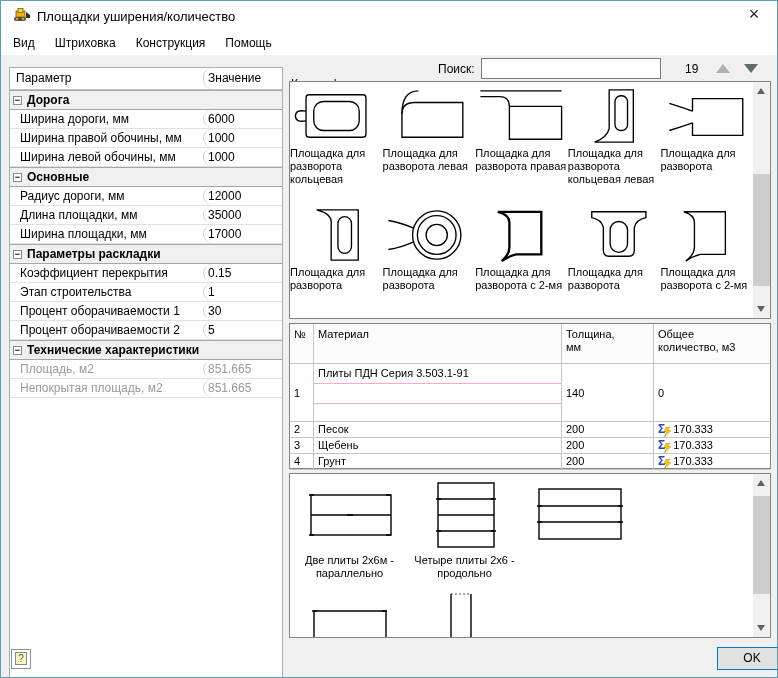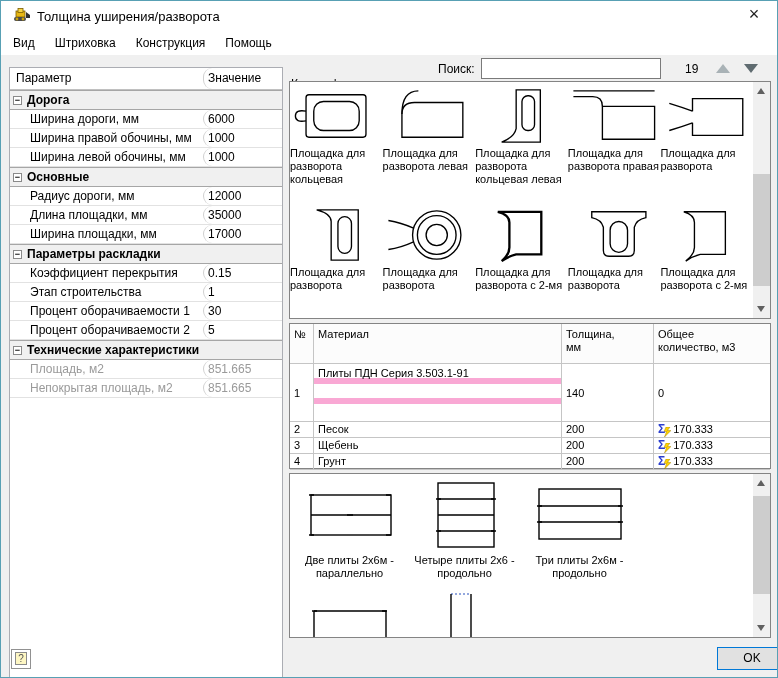--- a/index.html
+++ b/index.html
@@ -17,21 +17,21 @@
   .menubar { position:absolute; left:0; top:30px; width:100%; height:24px; background:#fff; display:flex; align-items:center; padding-left:2px; }
   .menu-item { padding:3px 10px; font-size:12px; }
 
   
   .content { position:absolute; left:0; top:54px; width:776px; height:622px; background:#f0f0f0; }
 
   
   .ptable { position:absolute; left:8px; top:12px; width:274px; height:642px; background:#fff; border:1px solid #abadb3; overflow:hidden; }
   .prow { display:grid; grid-template-columns:193px 1fr; height:19px; line-height:18px; border-bottom:1px solid #e2e2e2; }
   .phead { height:22px; line-height:21px; border-bottom:1px solid #c0c0c0; }
-  .pcell-l { padding-left:20px; overflow:hidden; white-space:nowrap; }
+  .pcell-l { padding-left:10px; overflow:hidden; white-space:nowrap; }
   .phead .pcell-l { padding-left:6px; }
   .pcell-v { padding-left:4px; border-left:1px solid #d0d0d0; overflow:hidden; white-space:nowrap;border-radius:9px; }
   .psection { display:flex; align-items:center; height:20px; background:#f0f0f0; border-top:1px solid #a6a6a6; border-bottom:1px solid #a6a6a6; font-weight:bold; }
   .minusbox { width:9px; height:9px; border:1px solid #8a8a8a; background:#fff; margin:0 5px 0 3px; font-size:9px; line-height:7px; text-align:center; flex:0 0 auto; }
   .gray .pcell-l, .gray .pcell-v { color:#9a9a9a; }
 
   
   .clabel { position:absolute; left:290px; top:22px; }
   .searchlabel { position:absolute; left:437px; top:7px; }
   .searchbox { position:absolute; left:480px; top:3px; width:180px; height:21px; border:1px solid #7a7a7a; background:#fff; font-family:"Liberation Sans",sans-serif; font-size:12px; padding:0 4px; }
@@ -68,21 +68,21 @@
   .mtable { position:absolute; left:288px; top:268px; width:482px; height:146px; background:#fff; border:1px solid #848484; font-size:11px; }
   .mrow { display:grid; grid-template-columns:24px 248px 92px 116px; }
   .mcell { border-right:1px solid #c5c5c5; border-bottom:1px solid #c5c5c5; padding:2px 4px; overflow:hidden; }
   .mrow .mcell:last-child { border-right:none; }
   .mhead .mcell { background:#fcfcfc; white-space:pre-line; line-height:13px; padding-top:4px; }
   .mhead { height:40px; }
   .mhead .mcell { height:40px; }
   .r1 { height:58px; }
   .r1 .mcell { height:58px; display:flex; align-items:center; }
   .r1 .sub { display:block; padding:0; }
-  .subline { height:20px; line-height:19px; padding:0 4px; border-bottom:6px solid #f9a8d4; }
+  .subline { height:20px; line-height:19px; padding:0 4px; border-bottom:1px solid #f9a8d4; }
   .subline:last-child { border-bottom:none; height:17px; }
   .rx { height:16px; }
   .rx .mcell { height:16px; padding:1px 4px; line-height:13px; }
   .sumcell { display:flex; align-items:center; gap:2px; }
   .sigma { color:#2b3fd0; font-weight:bold; font-size:12px; position:relative; line-height:11px; }
   .bolt { margin-left:-3px; margin-top:4px; }
 
   
   .partial { position:absolute; }
 
@@ -98,21 +98,21 @@
 
   <div class="titlebar">
     <svg class="title-icon" viewBox="0 0 20 16">
       <rect x="5" y="3" width="9" height="6" fill="#e8b713" stroke="#7a5c00" stroke-width="0.8"></rect>
       <rect x="7" y="0.5" width="5" height="4" fill="#f6d545" stroke="#7a5c00" stroke-width="0.8"></rect>
       <rect x="3" y="9" width="12" height="4" rx="2" fill="#4a4a4a"></rect>
       <path d="M15,4 L19,7 L19,10 L15,10 Z" fill="#303030"></path>
       <circle cx="6" cy="11" r="1.4" fill="#caa20a"></circle>
         <circle cx="12" cy="11" r="1.4" fill="#caa20a"></circle>
     </svg>
-    <span class="title-text">Толщина уширения/разворота</span>
+    <span class="title-text">Площадки уширения/количество</span>
     <div class="close-btn">×</div>
   </div>
 
   <div class="menubar">
     <span class="menu-item">Вид</span>
     <span class="menu-item">Штриховка</span>
     <span class="menu-item">Конструкция</span>
     <span class="menu-item">Помощь</span>
   </div>
 
@@ -215,33 +215,33 @@
         <div class="shape-item">
           <svg width="88" height="58" viewBox="0 0 90 60" class="thumb">
             <path d="M30,16 H80 V52 H17 V28 Q17,16 30,16 Z"></path>
             <path d="M17,28 Q17,4 34,4"></path>
           </svg>
           <div class="shape-label">Площадка для разворота левая</div>
         </div>
 
         <div class="shape-item">
           <svg width="88" height="58" viewBox="0 0 90 60" class="thumb">
-            <path d="M40,3 H65 V57 H25 Q38,52 40,43 Z"></path>
-            <rect x="46" y="9" width="13" height="36" rx="6"></rect>
-          </svg>
-          <div class="shape-label">Площадка для разворота кольцевая левая</div>
-        </div>
-
-        <div class="shape-item">
-          <svg width="88" height="58" viewBox="0 0 90 60" class="thumb">
             <path d="M3,4 H87"></path>
             <path d="M3,10 H23 Q33,10 33,20"></path>
             <path d="M33,20 V54 H87 V20 Z"></path>
           </svg>
           <div class="shape-label">Площадка для разворота правая</div>
+        </div>
+
+        <div class="shape-item">
+          <svg width="88" height="58" viewBox="0 0 90 60" class="thumb">
+            <path d="M40,3 H65 V57 H25 Q38,52 40,43 Z"></path>
+            <rect x="46" y="9" width="13" height="36" rx="6"></rect>
+          </svg>
+          <div class="shape-label">Площадка для разворота кольцевая левая</div>
         </div>
 
         <div class="shape-item">
           <svg width="88" height="58" viewBox="0 0 90 60" class="thumb">
             <path d="M30,25 V12 H82 V50 H30 V37"></path>
             <path d="M30,25 Q19,21 6,17"></path>
             <path d="M30,37 Q19,41 6,45"></path>
           </svg>
           <div class="shape-label">Площадка для разворота</div>
         </div>
@@ -382,21 +382,20 @@
           <div class="shape-label">Четыре плиты 2х6 - продольно</div>
         </div>
 
 
         <div class="layout-item">
           <svg width="110" height="72" viewBox="0 0 110 72" class="thumb">
             <rect x="14" y="9" width="82" height="50"></rect>
             <path d="M14,26 H96 M14,42 H96"></path>
             <path d="M12,26 h5 M93,26 h5 M12,42 h5 M93,42 h5"></path>
           </svg>
-          <div class="shape-label">Три плиты 2х6м - продольно</div>
         </div>
       </div>
 
       <svg class="partial" style="left:22px; top:133px" width="80" height="40" viewBox="0 0 80 40">
         <path d="M2,4 H74 V40 M2,4 V40" class="thumb" fill="none" stroke="#000" stroke-width="1.4"></path>
         <path d="M0,4 h5 M70,4 h5" stroke="#000" stroke-width="1.4"></path>
       </svg>
       <svg class="partial" style="left:158px; top:118px" width="28" height="60" viewBox="0 0 28 60">
         <path d="M3,2 H23" stroke="#2a52be" stroke-width="1.2" stroke-dasharray="2,2" fill="none"></path>
         <path d="M3,2 V60 M23,2 V60" stroke="#000" stroke-width="1.4" fill="none"></path>

